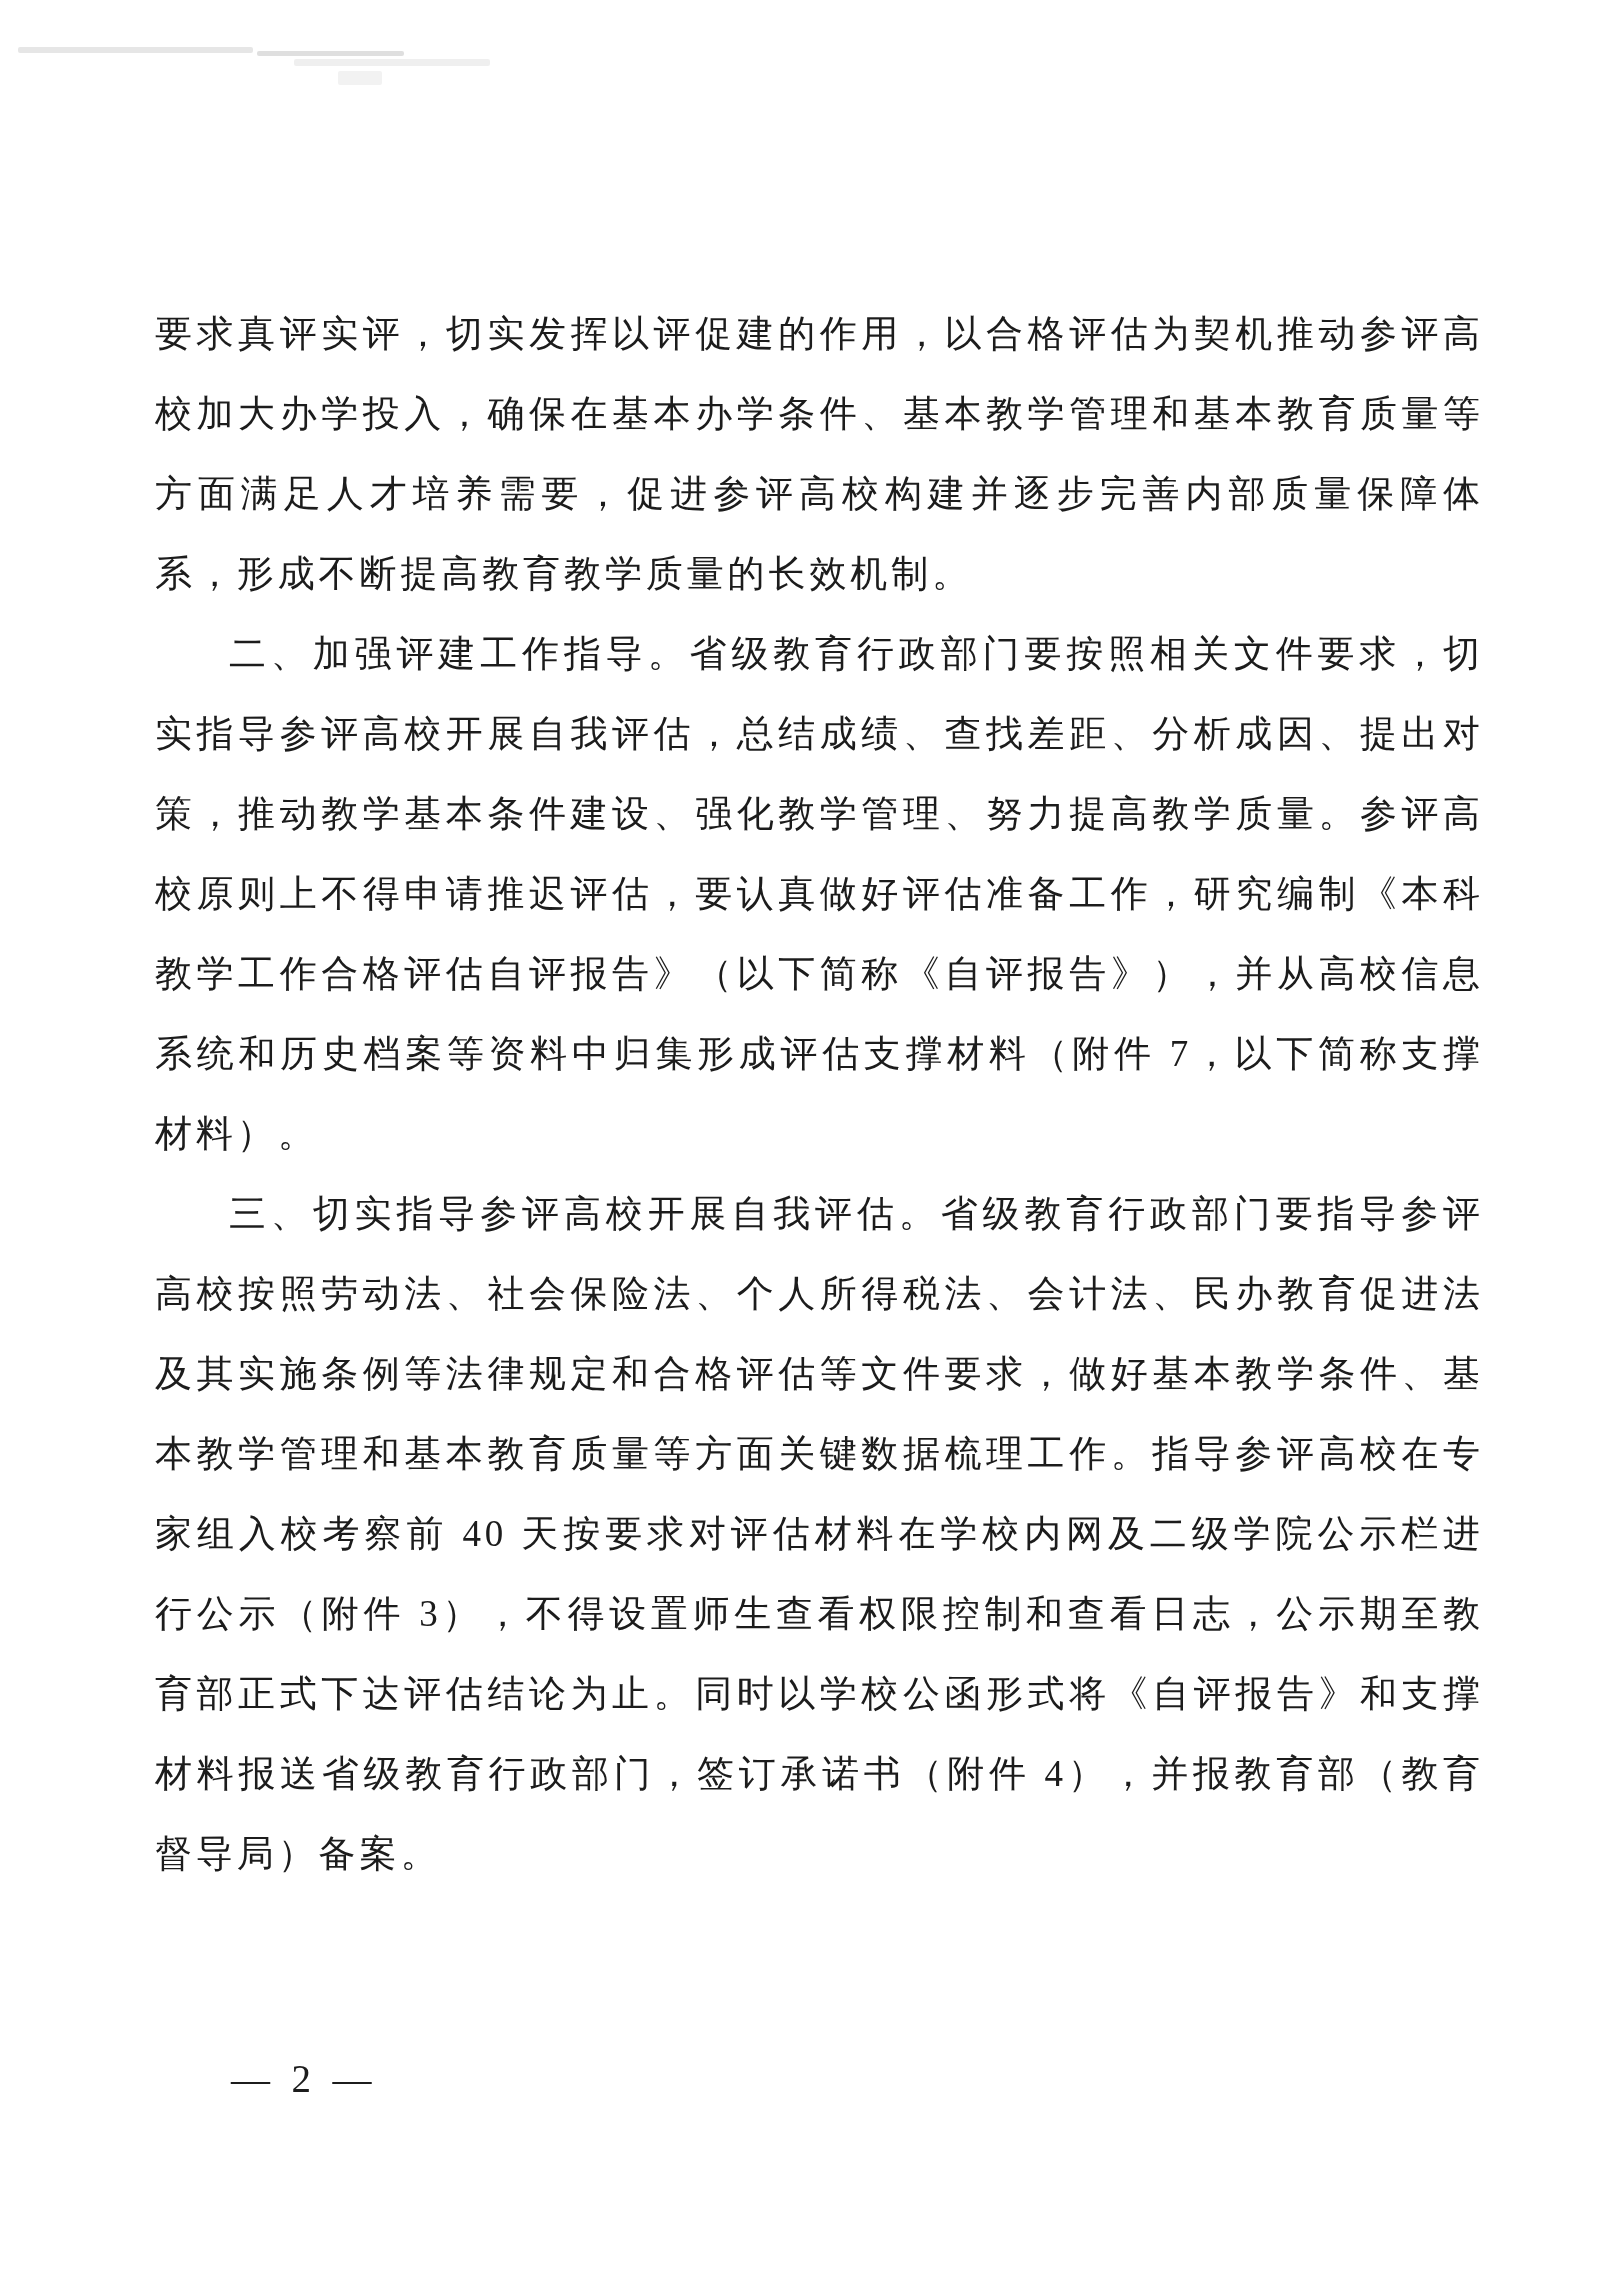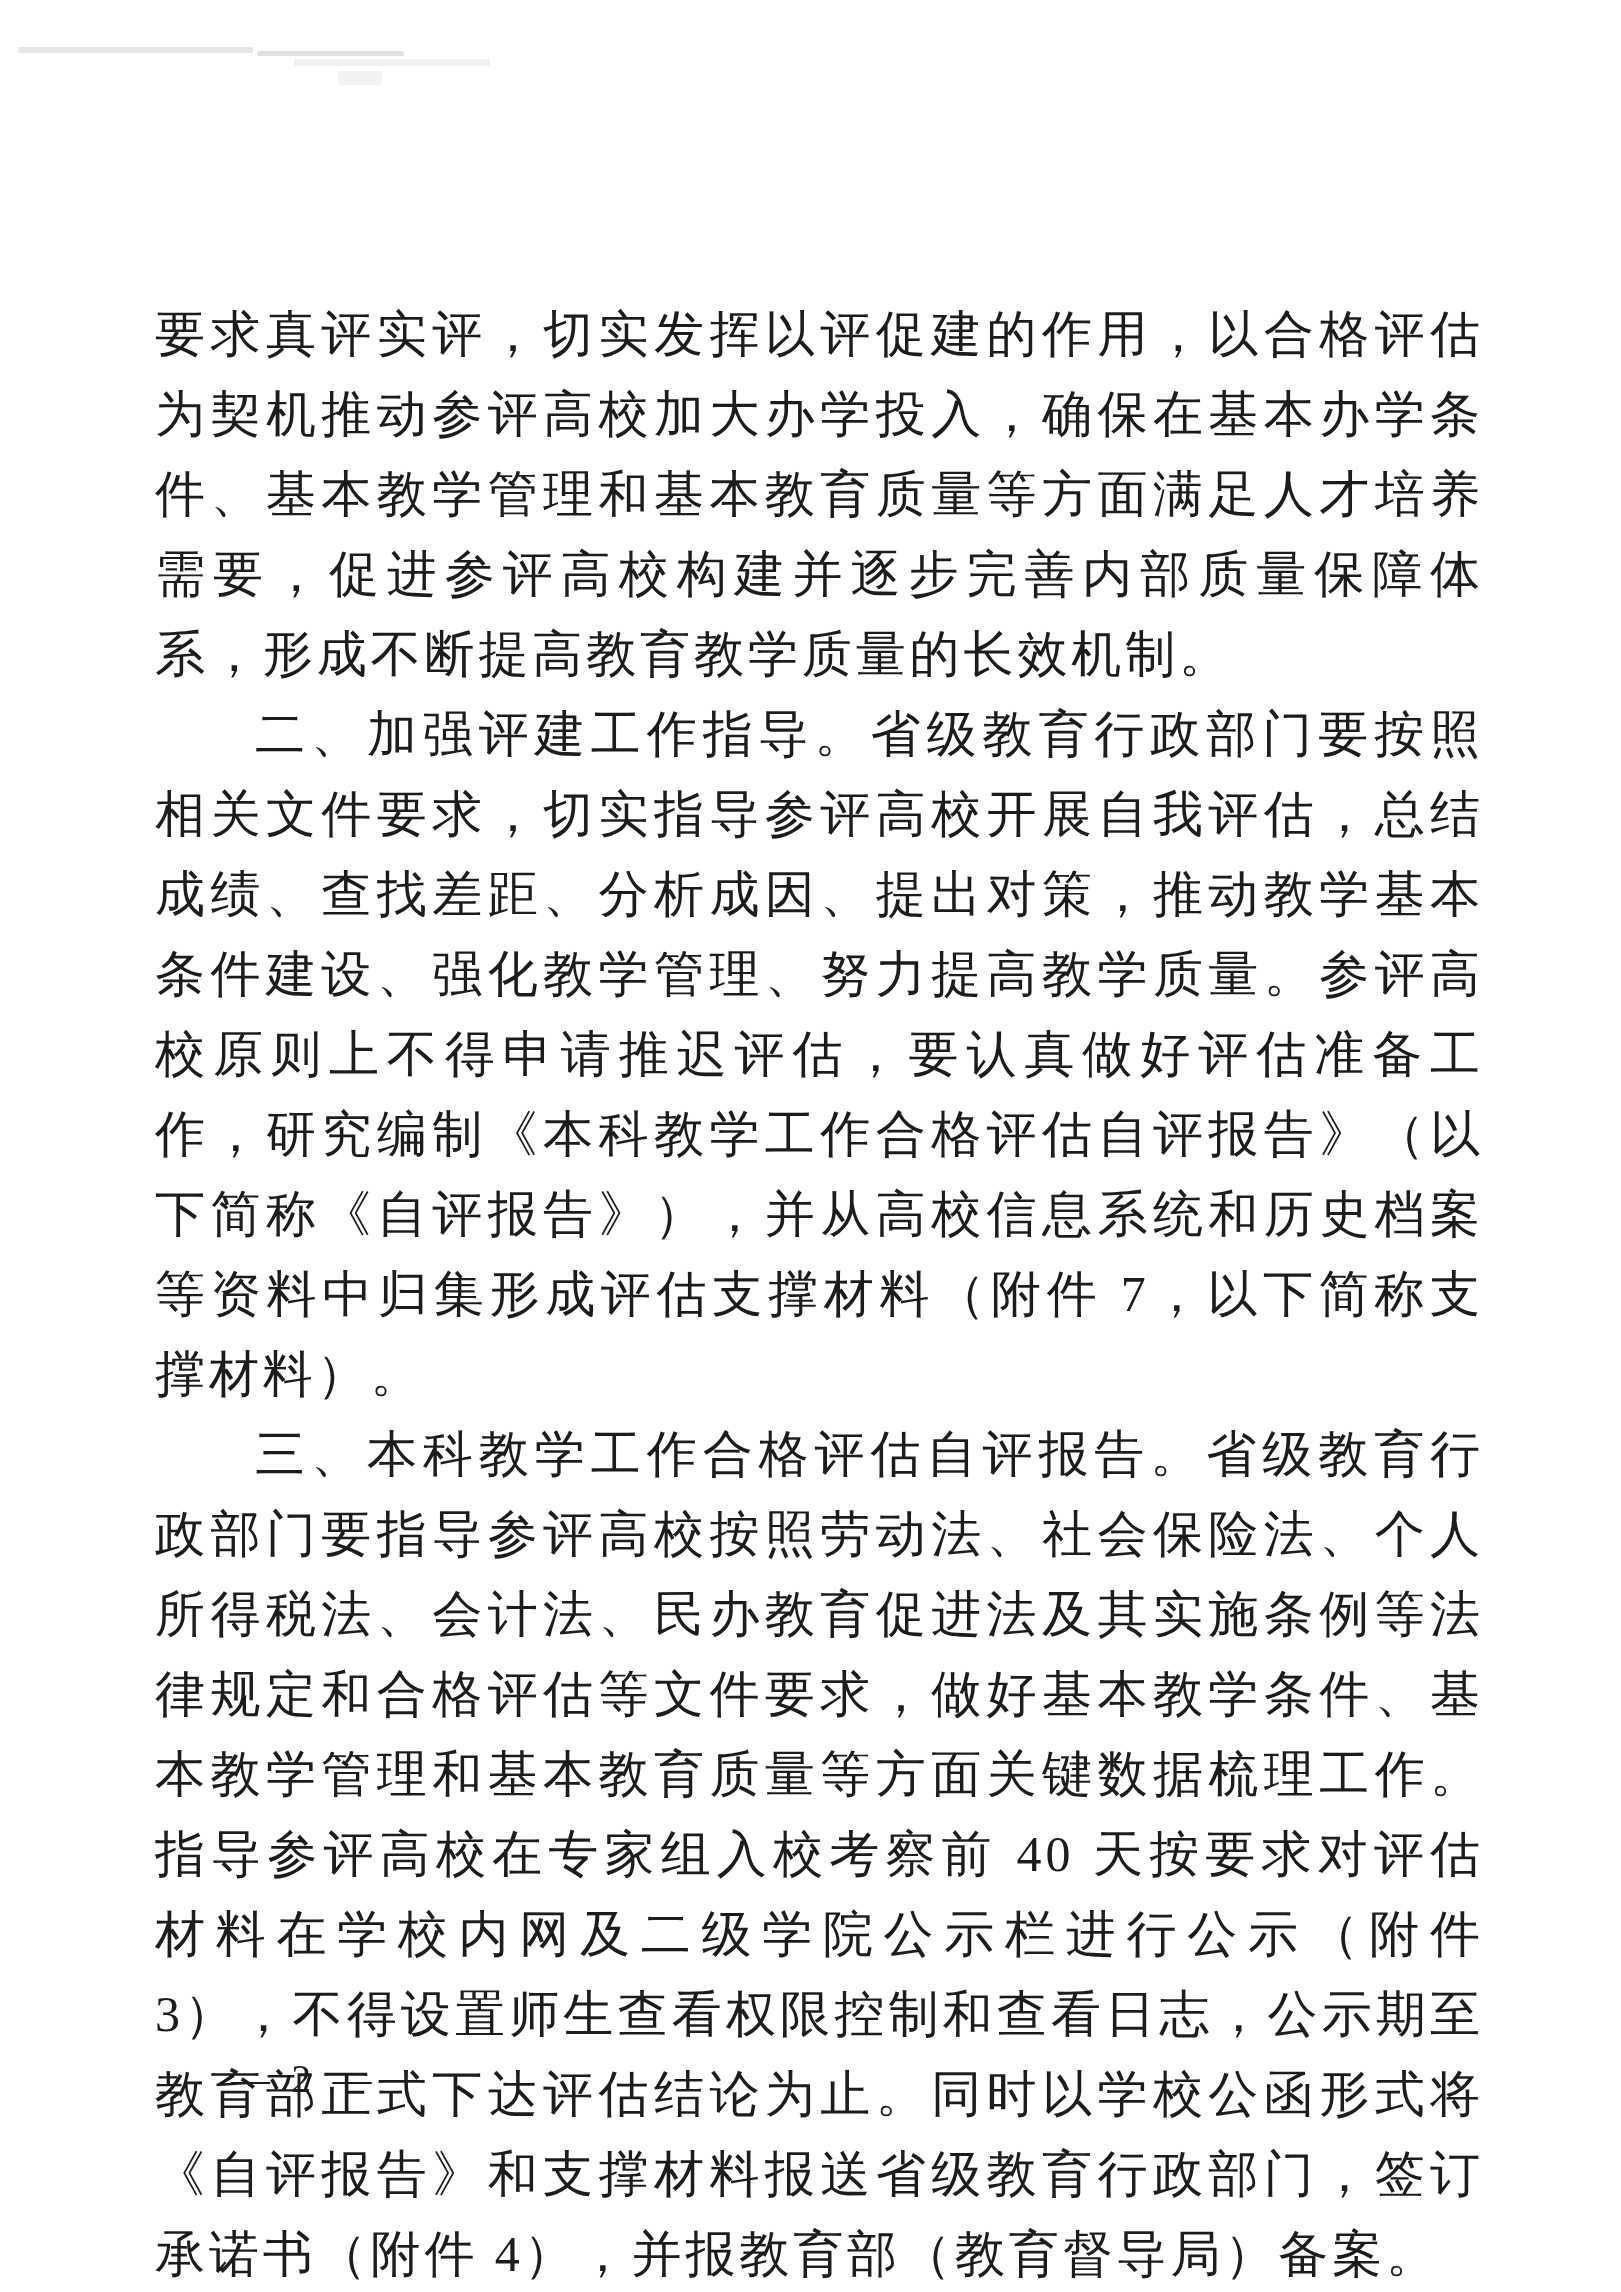--- a/index.html
+++ b/index.html
@@ -33,21 +33,21 @@
   .artifact.a4 { left: 338px; top: 71px; width: 44px;  height: 13.7px; background:#f0f0f0; }
 
   .text-block {
     position: absolute;
     left: 155px;
     top: 294px;
     width: 1329px;
   }
   .para {
     margin: 0;
-    font-size: 50px;
+    font-size: 37px;
     line-height: 80px;
     letter-spacing: 3.9px;
     text-align: justify;
     text-justify: inter-ideograph;
     color: #1c1c1c;
   }
   .para.indent { text-indent: 2em; }
   .run-bold {
     font-weight: 400;
     font-family: "Liberation Sans", "DejaVu Sans", sans-serif;
@@ -71,20 +71,20 @@
   <div class="artifact a2"></div>
   <div class="artifact a3"></div>
   <div class="artifact a4"></div>
 
   <div class="text-block">
 
     <p class="para"><span>要求真评实评，切实发挥以评促建的作用，以合格评估为契机推动参评高校加大办学投入，确保在基本办学条件、基本教学管理和基本教育质量等方面满足人才培养需要，促进参评高校构建并逐步完善内部质量保障体系，形成不断提高教育教学质量的长效机制。</span></p>
 
     <p class="para indent"><span class="run-bold">二、加强评建工作指导。</span><span>省级教育行政部门要按照相关文件要求，切实指导参评高校开展自我评估，总结成绩、查找差距、分析成因、提出对策，推动教学基本条件建设、强化教学管理、努力提高教学质量。参评高校原则上不得申请推迟评估，要认真做好评估准备工作，研究编制《本科教学工作合格评估自评报告》（以下简称《自评报告》），并从高校信息系统和历史档案等资料中归集形成评估支撑材料（附件 7，以下简称支撑材料）。</span></p>
 
-    <p class="para indent"><span class="run-bold">三、本科教学工作合格评估自评报告。</span><span>省级教育行政部门要指导参评高校按照劳动法、社会保险法、个人所得税法、会计法、民办教育促进法及其实施条例等法律规定和合格评估等文件要求，做好基本教学条件、基本教学管理和基本教育质量等方面关键数据梳理工作。指导参评高校在专家组入校考察前 40 天按要求对评估材料在学校内网及二级学院公示栏进行公示（附件 3），不得设置师生查看权限控制和查看日志，公示期至教育部正式下达评估结论为止。同时以学校公函形式将《自评报告》和支撑材料报送省级教育行政部门，签订承诺书（附件 4），并报教育部（教育督导局）备案。</span></p>
+    <p class="para indent"><span class="run-bold">三、切实指导参评高校开展自我评估。</span><span>省级教育行政部门要指导参评高校按照劳动法、社会保险法、个人所得税法、会计法、民办教育促进法及其实施条例等法律规定和合格评估等文件要求，做好基本教学条件、基本教学管理和基本教育质量等方面关键数据梳理工作。指导参评高校在专家组入校考察前 40 天按要求对评估材料在学校内网及二级学院公示栏进行公示（附件 3），不得设置师生查看权限控制和查看日志，公示期至教育部正式下达评估结论为止。同时以学校公函形式将《自评报告》和支撑材料报送省级教育行政部门，签订承诺书（附件 4），并报教育部（教育督导局）备案。</span></p>
 
   </div>
 
   <div class="page-number">— 2 —</div>
 
 </div>
 
 
 </body></html>

